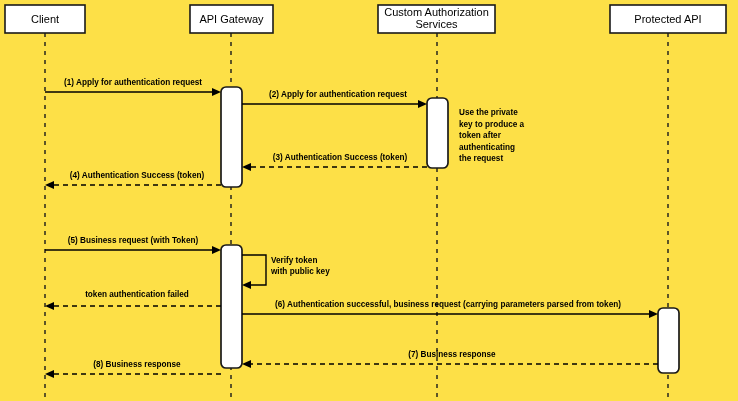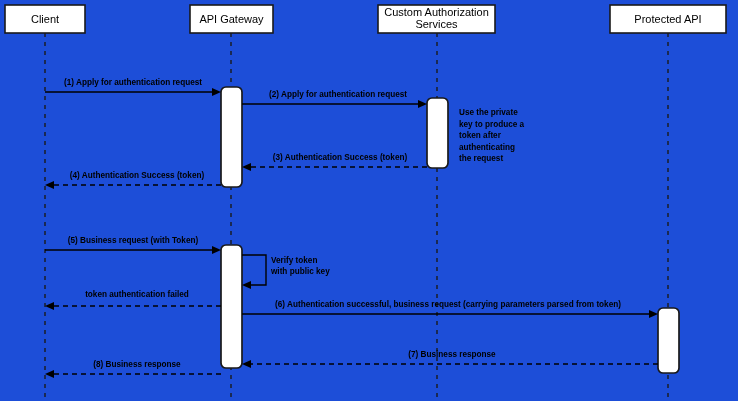--- a/index.html
+++ b/index.html
@@ -8,21 +8,21 @@
     padding: 0;
     background: #ffffff;
   }
   body {
     font-family: "Liberation Sans", sans-serif;
   }
   #canvas {
     position: relative;
     width: 738px;
     height: 401px;
-    background: #1d4ed8;
+    background: #fde047;
     overflow: hidden;
   }
   svg#diagram {
     position: absolute;
     left: 0;
     top: 0;
     width: 738px;
     height: 401px;
     display: block;
   }

